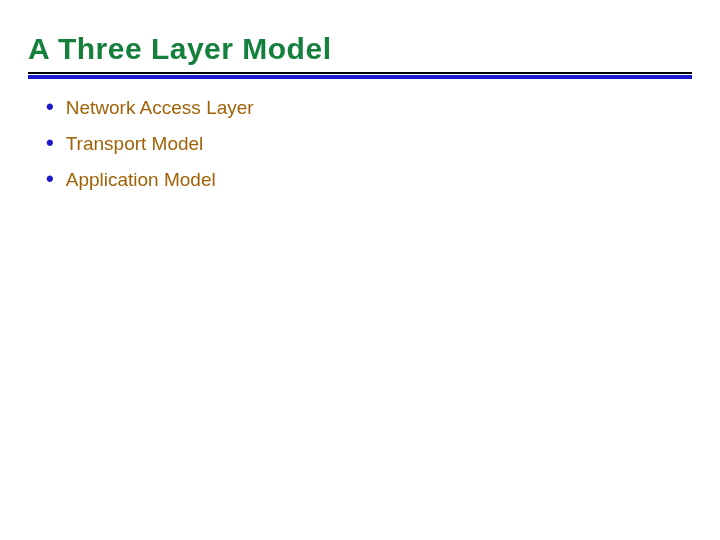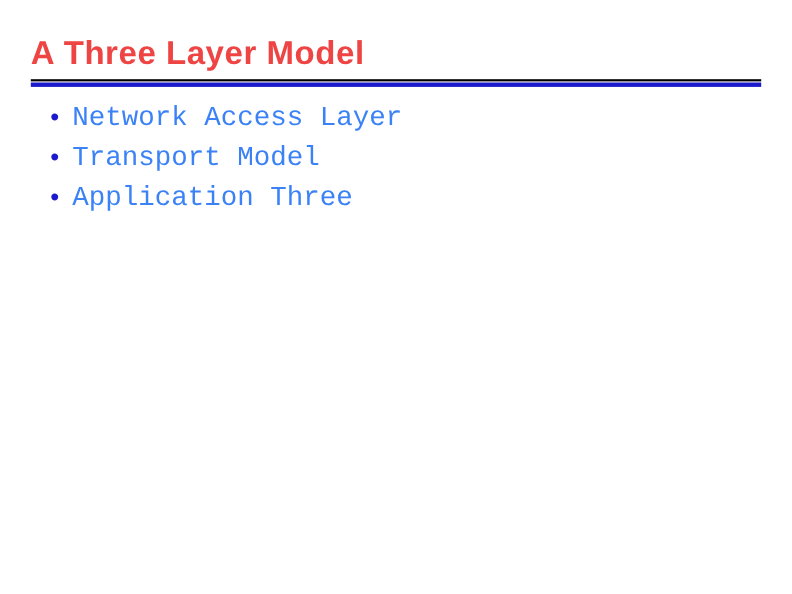--- a/index.html
+++ b/index.html
@@ -10,21 +10,21 @@
     body {
       width: 720px;
       height: 540px;
       background: #ffffff;
       font-family: Verdana, Geneva, sans-serif;
       padding: 32px 28px;
     }
     .title {
       font-size: 30px;
       font-weight: 900;
-      color: #ef4444;
+      color: #15803d;
       letter-spacing: 0.5px;
       padding-bottom: 6px;
     }
     .divider {
       border: none;
       border-top: 2px solid #000000;
       margin-bottom: 1px;
     }
     .divider-blue {
       border: none;
@@ -41,40 +41,39 @@
       margin-bottom: 6px;
     }
     .bullet {
       color: #1a1acc;
       font-size: 22px;
       line-height: 28px;
       margin-right: 12px;
       font-weight: bold;
     }
     .bullet-text {
-      color: #3b82f6;
-      font-size: 25px;
+      color: #a16207;
+      font-size: 19px;
       line-height: 30px;
       font-weight: 400;
-      font-family: Liberation Mono, monospace;
     }
   </style>
 </head>
 <body>
 
 <h1 class="title">A Three Layer Model</h1>
 <hr class="divider">
 <hr class="divider-blue">
 
 <ul class="bullet-list">
   <li class="bullet-item">
     <span class="bullet">•</span>
     <span class="bullet-text">Network Access Layer</span>
   </li>
   <li class="bullet-item">
     <span class="bullet">•</span>
     <span class="bullet-text">Transport Model</span>
   </li>
   <li class="bullet-item">
     <span class="bullet">•</span>
-    <span class="bullet-text">Application Three</span>
+    <span class="bullet-text">Application Model</span>
   </li>
 </ul>
 
 </body></html>

